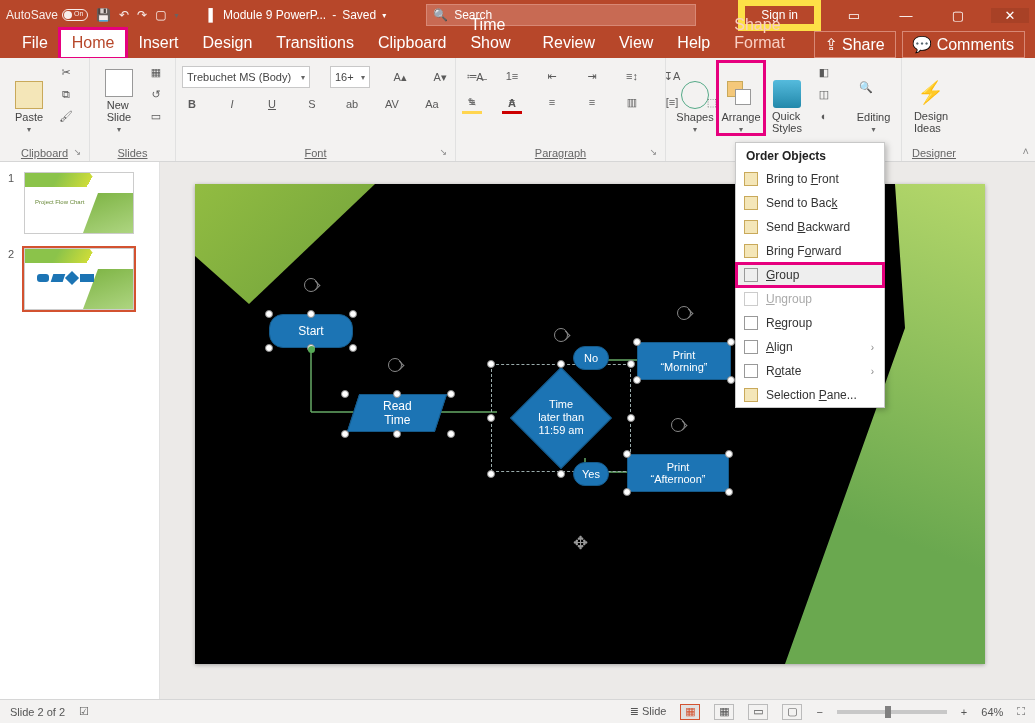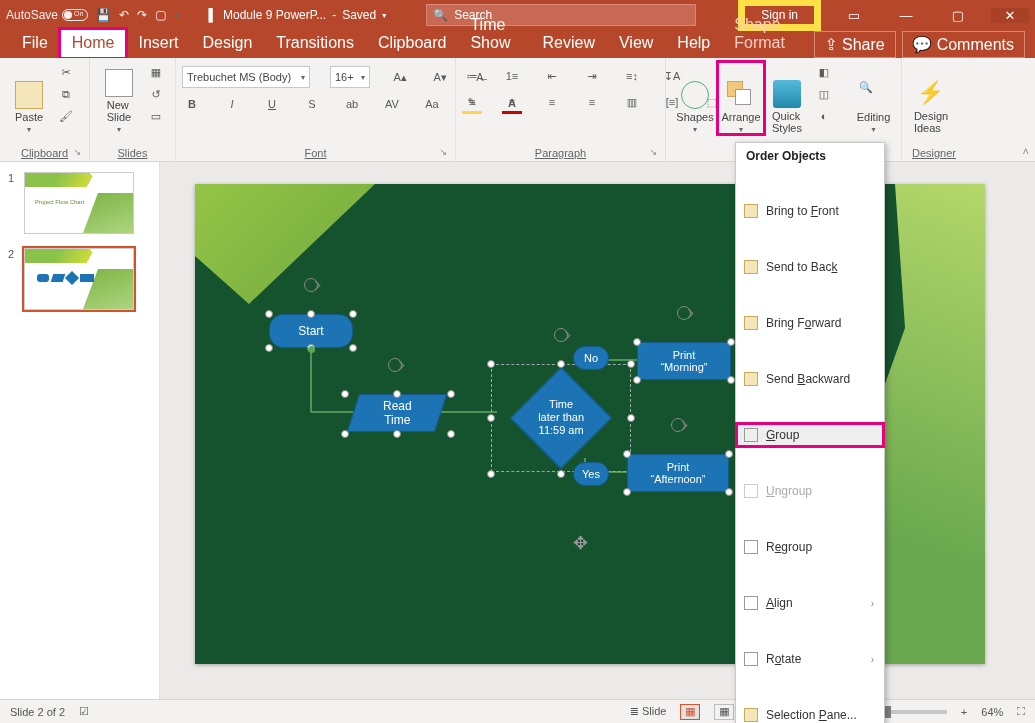--- a/index.html
+++ b/index.html
@@ -50,42 +50,42 @@
 .thumbs { width: 160px; background: #fff; border-right: 1px solid #e1e1e1; padding: 10px 8px; }
 .thumb { display: flex; gap: 6px; margin-bottom: 14px; }
 .thumb .num { font-size: 11px; color: #555; width: 10px; }
 .thumb .mini { width: 110px; height: 62px; border: 1px solid #ccc; position: relative; overflow: hidden; background:#fff; }
 .thumb.selected .mini { outline: 2px solid #d35230; }
 .mini .greenband1 { position:absolute; top:0; left:0; right:0; height:14px; background: linear-gradient(120deg,#8bc34a 30%,#cddc39 60%,transparent 60%); clip-path: polygon(0 0,60% 0,70% 100%,0 100%);}
 .mini .greenband2 { position:absolute; bottom:0; right:0; width:50px; height:40px; background: linear-gradient(160deg,#7cb342,#aed581); clip-path: polygon(30% 0,100% 0,100% 100%,0 100%);}
 .mini .tinytext { position:absolute; left:10px; top:26px; font-size:6px; color:#6a8a3a; }
 
 .stage { flex: 1; background: #eceae8; position: relative; overflow: hidden; }
-.slide { position: absolute; left: 35px; top: 22px; width: 790px; height: 480px; background: #14532d; box-shadow: 0 1px 4px rgba(0,0,0,0.3); overflow:hidden;}
+.slide { position: absolute; left: 35px; top: 22px; width: 790px; height: 480px; background: #000000; box-shadow: 0 1px 4px rgba(0,0,0,0.3); overflow:hidden;}
 .slide .deco-tl { position:absolute; left:0; top:0; width:180px; height:120px; background: linear-gradient(135deg,#a2d149,#7cb342); clip-path: polygon(0 0,100% 0,30% 100%,0 60%); opacity:0.9;}
 .slide .deco-br { position:absolute; right:0; top:0; bottom:0; width:200px; background: linear-gradient(200deg,#b4d76a,#6aa84f 70%); clip-path: polygon(55% 0,100% 0,100% 100%,0 100%,60% 30%);}
 
 
 .shape { position: absolute; color: #fff; font-size: 12px; display:flex; align-items:center; justify-content:center; text-align:center; background:#1c74b4; border:1.5px solid #155a8a;}
 .shape.term { border-radius: 14px; }
 .shape.data { transform: skewX(-18deg); }
 .shape.data span { transform: skewX(18deg); display:block;}
 .shape.dec { transform: rotate(45deg); }
 .shape.dec span { transform: rotate(-45deg); display:block; line-height:1.2;}
 
 .sel { position:absolute; border:1px dashed #9aa; }
 .handle { position:absolute; width:8px; height:8px; background:#fff; border:1px solid #888; border-radius:50%;}
 .rothandle { position:absolute; width:14px; height:14px; border:1.5px solid #888; border-radius:50%; left:50%; margin-left:-7px; }
 .rothandle::after{content:"";position:absolute;width:6px;height:6px;border-top:1.5px solid #888;border-right:1.5px solid #888;transform:rotate(45deg);left:7px;top:3px;}
 .greenconn { position:absolute; width:7px; height:7px; background:#5a5; border-radius:50%;}
 
 
 .arrangemenu { position:absolute; left: 735px; top: 142px; width: 150px; background:#fff; border:1px solid #c8c8c8; box-shadow: 2px 2px 6px rgba(0,0,0,0.25); font-size:12px; color:#333; z-index:20;}
 .arrangemenu .hdr { padding: 6px 10px 4px; font-weight:600; color:#222;}
-.arrangemenu .item { padding: 5px 10px 5px 30px; position:relative; display:flex; align-items:center; justify-content:space-between;margin-top:32px;}
+.arrangemenu .item { padding: 5px 10px 5px 30px; position:relative; display:flex; align-items:center; justify-content:space-between;}
 .arrangemenu .item.hl { outline:3px solid #e6007e; outline-offset:-2px; background:#eee;}
 .arrangemenu .item.disabled { color:#aaa; }
 .arrangemenu .item .ic { position:absolute; left:8px; width:14px; height:14px; border:1px solid #c9a95a; background:#f4e6b8;}
 .arrangemenu .item .ic2 { position:absolute; left:8px; width:14px; height:14px; border:1px solid #999;}
 .arrangemenu .sub { font-size:10px; color:#888;}
 .arrangemenu .item u { text-decoration: underline; }
 
 
 .status { height: 24px; background: #f3f2f1; border-top: 1px solid #d6d6d6; display:flex; align-items:center; font-size:11px; color:#555; padding:0 10px; gap:14px;}
 .status .spacer { flex:1;}
@@ -421,25 +421,25 @@
   <div class="item">
       <div class="ic"></div>
       <span>Bring to <u>F</u>ront</span>
     </div>
   <div class="item">
       <div class="ic"></div>
       <span>Send to Bac<u>k</u></span>
     </div>
   <div class="item">
       <div class="ic"></div>
+      <span>Send <u>B</u>ackward</span>
+    </div>
+  <div class="item">
+      <div class="ic"></div>
       <span>Bring F<u>o</u>rward</span>
-    </div>
-  <div class="item">
-      <div class="ic"></div>
-      <span>Send <u>B</u>ackward</span>
     </div>
   <div class="item hl">
       <div class="ic2"></div>
       <span><u>G</u>roup</span>
     </div>
   <div class="item disabled">
       <div class="ic2" style="border-color:#ccc"></div>
       <span><u>U</u>ngroup</span>
     </div>
   <div class="item">

